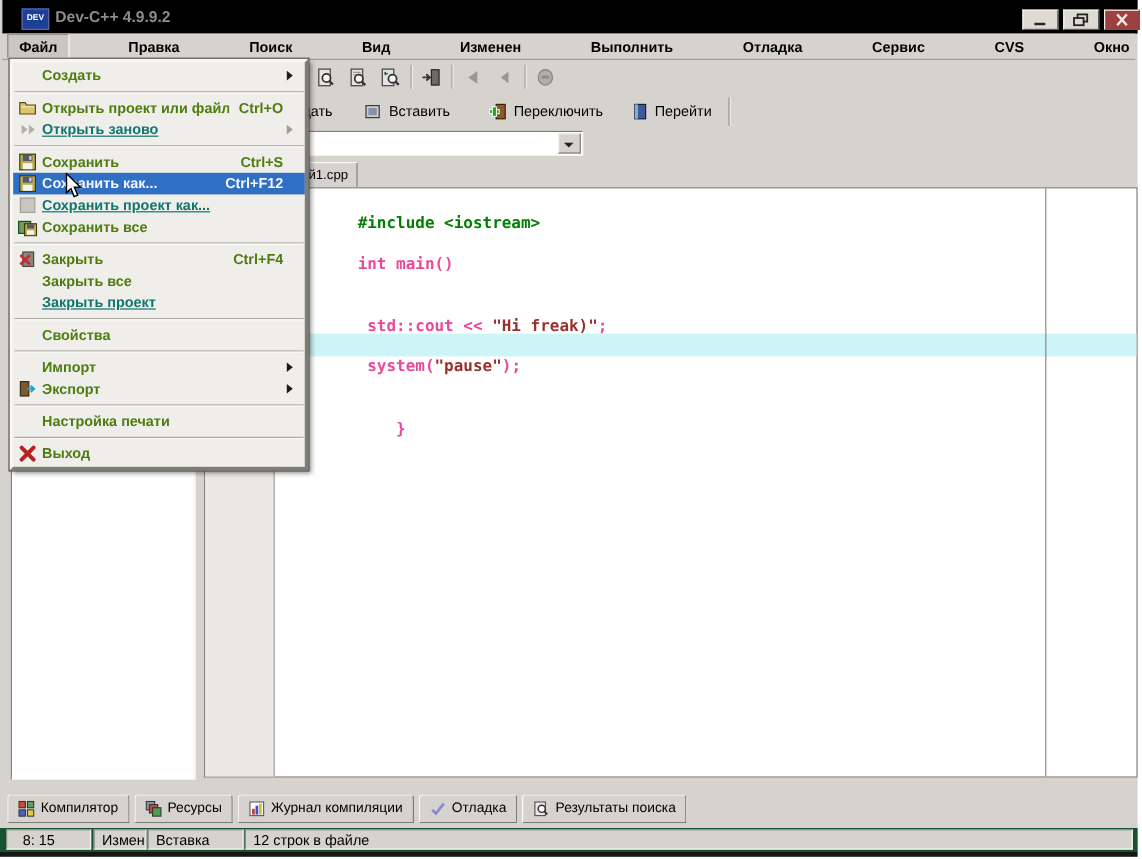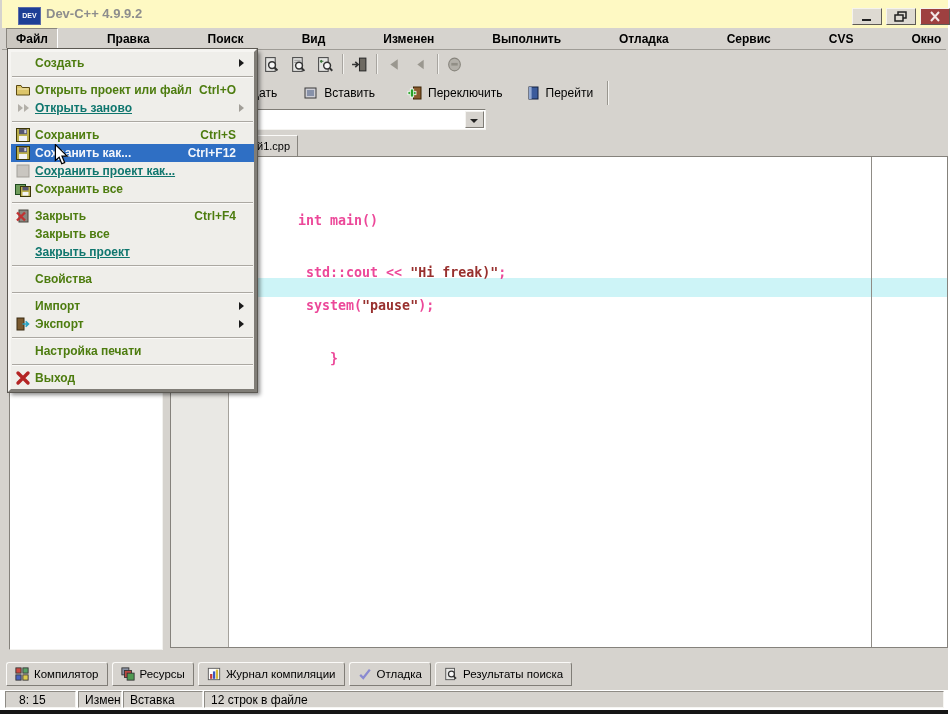--- a/index.html
+++ b/index.html
@@ -1,21 +1,21 @@
 <!DOCTYPE html>
 <html><head>
 <meta charset="utf-8">
 <style>
   html,body{margin:0;padding:0;background:#ffffff;}
   .screen{position:relative;width:952px;height:716px;background:#ffffff;overflow:hidden;
           font-family:"Liberation Sans",sans-serif;-webkit-font-smoothing:none;}
 
   
   .window{position:absolute;left:0;top:0;width:948px;height:711px;background:#d6d3ce;}
-  .titlebar{position:absolute;left:2px;top:0;right:0;height:28px;background:#fef9c3;}
+  .titlebar{position:absolute;left:2px;top:0;right:0;height:28px;background:#000000;}
   .dev-icon{position:absolute;left:16px;top:7px;width:21px;height:16px;background:#1d3f96;
             color:#fff;font-size:7px;font-weight:bold;text-align:center;line-height:16px;
             border:1px solid #5a6aa8;}
   .title-text{position:absolute;left:44px;top:6px;color:#8d8d8d;font-size:13px;font-weight:bold;white-space:nowrap;}
   .winbtn{position:absolute;top:8px;width:30px;height:17px;background:#dedad2;
           border:1px solid;border-color:#f5f3ee #5f5b55 #5f5b55 #f5f3ee;box-sizing:border-box;}
   .winbtn svg{display:block;margin:1px auto 0;}
   .btn-close{background:#9e4040;}
 
   
@@ -70,21 +70,21 @@
   .msep{height:9px;display:flex;align-items:center;padding:0 1px;}
   .msep div{width:100%;height:0;border-top:1px solid #aba8a2;border-bottom:1px solid #fbfaf8;}
 
   
   .bottom-tabs{position:absolute;left:6px;top:662px;height:24px;display:flex;gap:4px;border-radius:12px;}
   .btab{height:22px;display:flex;align-items:center;gap:5px;padding:0 8px;background:#d6d3ce;
         border:1px solid #807d77;border-radius:3px 3px 0 0;border-top-color:#fbfaf8;border-left-color:#fbfaf8;
         font-size:11.5px;white-space:nowrap;}
 
   
-  .statusbar{position:absolute;left:0;top:690px;width:948px;height:20px;background:#ffffff;}
+  .statusbar{position:absolute;left:0;top:690px;width:948px;height:20px;background:#14532d;}
   .sb-panel{position:absolute;top:1px;height:17px;border:1px solid;border-color:#8e8b85 #f6f5f2 #f6f5f2 #8e8b85;
             font-size:12px;line-height:16px;padding-left:6px;box-sizing:border-box;overflow:hidden;white-space:nowrap;background:#d6d3ce;}
   .bottom-black{position:absolute;left:0;top:710px;width:948px;height:4px;background:#161616;}
 
   .cursor{position:absolute;left:54px;top:144px;z-index:30;}
 </style>
 </head>
 <body>
 
 <div class="screen">
@@ -217,20 +217,23 @@
     <div class="doc-tab">
       <span>й1.cpp</span>
     </div>
 
     <div class="leftpanel"></div>
 
     <div class="editor">
       <div class="gutter"></div>
       <div class="hl-band"></div>
       <div class="margin-line"></div>
+      <div class="code-line" style="top:4px;">
+        <span class="preproc">#include &lt;iostream&gt;</span>
+      </div>
       <div class="code-line" style="top:38px;">
         <span class="code">int main()</span>
       </div>
       <div class="code-line" style="top:90px;">
         <span class="code"> std::cout &lt;&lt; </span><span class="str">"Hi freak)"</span><span class="code">;</span>
       </div>
       <div class="code-line" style="top:123px;">
         <span class="code"> system(</span><span class="str">"pause"</span><span class="code">);</span>
       </div>
       <div class="code-line" style="top:176px;">

